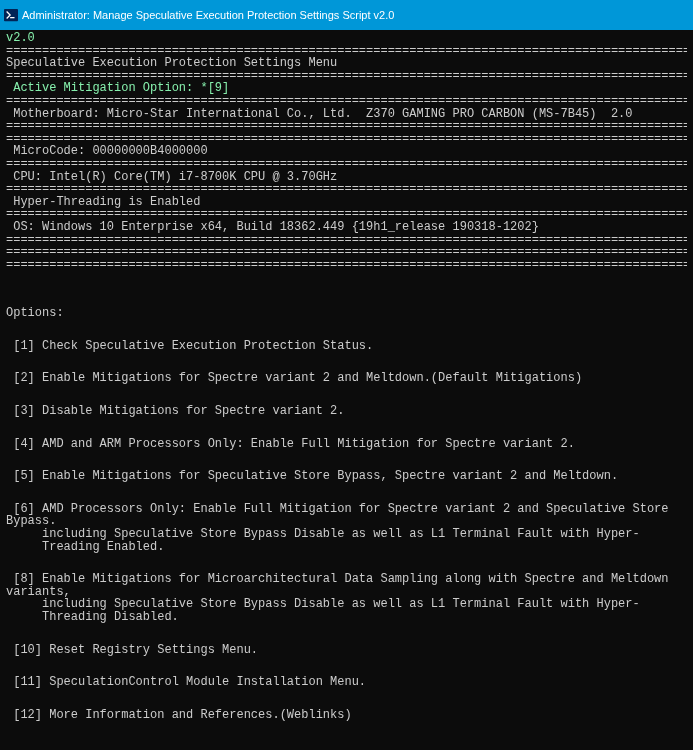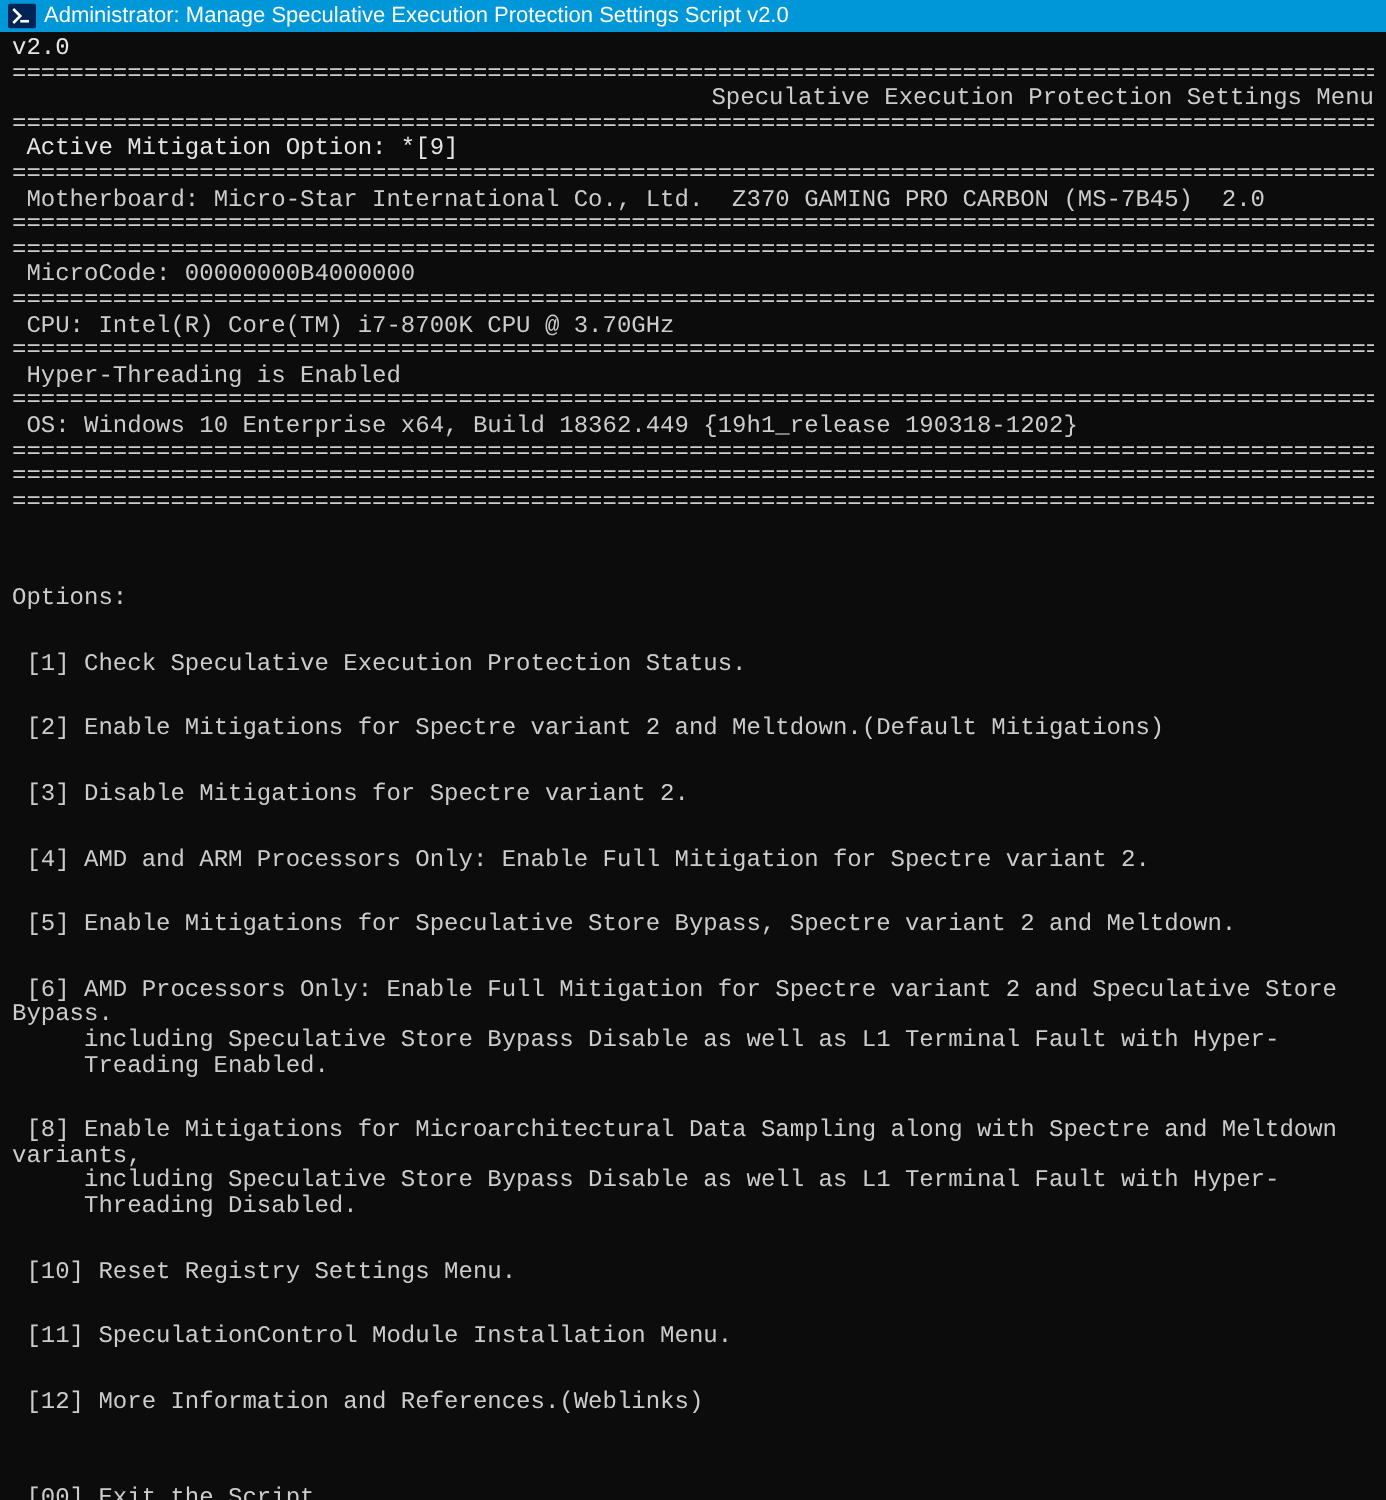--- a/index.html
+++ b/index.html
@@ -11,21 +11,21 @@
       background: #0c0c0c;
       font-family: Consolas, 'Courier New', monospace;
       font-size: 12px;
       color: #cccccc;
       width: 693px;
       height: 750px;
       overflow: hidden;
     }
     .title-bar {
       background: #0097d8;
-      height: 16px;
+      height: 30px;
       display: flex;
       align-items: center;
       padding: 0 4px;
       color: #ffffff;
       font-family: 'Segoe UI', Tahoma, sans-serif;
       font-size: 11px;
     }
     .title-icon {
       width: 14px;
       height: 14px;
@@ -34,21 +34,21 @@
     }
     .terminal {
       padding: 2px 6px;
       line-height: 1.05;
     }
     .line {
       white-space: pre-wrap;
       min-height: 12.6px;
     }
     .green {
-      color: #e5e5e5;
+      color: #86efac;
     }
     .divider {
       color: #cccccc;
       white-space: pre;
       overflow: hidden;
     }
     .option-line {
       margin-top: 20px;
     }
     .option-continuation {
@@ -69,21 +69,21 @@
       <path d="M3 4 L7 8 L3 12" stroke="#ffffff" stroke-width="1.5" fill="none"></path>
       <line x1="7" y1="11" x2="12" y2="11" stroke="#ffffff" stroke-width="1.5"></line>
     </svg>
   </span>
   <span>Administrator:  Manage Speculative Execution Protection Settings Script v2.0</span>
 </div>
 
 <div class="terminal">
   <div class="line green">v2.0</div>
   <div class="line divider">===================================================================================================================</div>
-  <div class="line" style="text-align:right;">Speculative Execution Protection Settings Menu</div>
+  <div class="line" style="text-align:left;">Speculative Execution Protection Settings Menu</div>
   <div class="line divider">===================================================================================================================</div>
   <div class="line green"> <span>Active Mitigation Option: *[9]</span></div>
   <div class="line divider">===================================================================================================================</div>
   <div class="line"> Motherboard: Micro-Star International Co., Ltd.  Z370 GAMING PRO CARBON (MS-7B45)  2.0</div>
   <div class="line divider">===================================================================================================================</div>
   <div class="line divider">===================================================================================================================</div>
   <div class="line"> MicroCode: 00000000B4000000</div>
   <div class="line divider">===================================================================================================================</div>
   <div class="line"> CPU: Intel(R) Core(TM) i7-8700K CPU @ 3.70GHz</div>
   <div class="line divider">===================================================================================================================</div>

